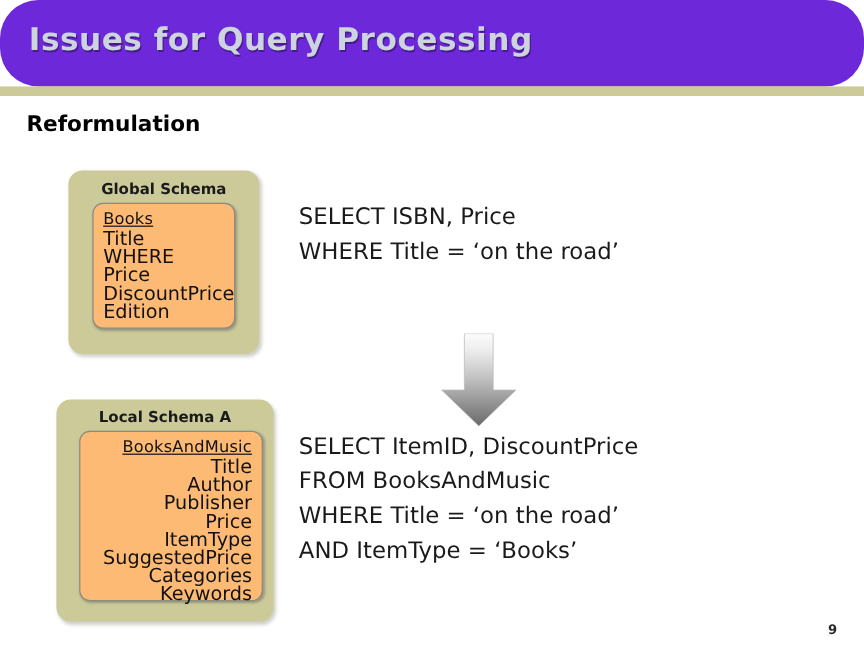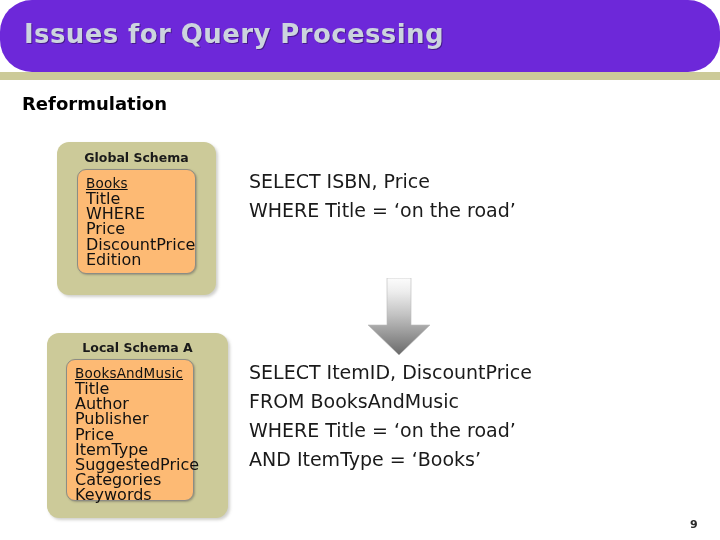--- a/index.html
+++ b/index.html
@@ -89,21 +89,21 @@
     line-height: 15.2px;
     white-space: nowrap;
   }
 
   #global-schema-box { left: 57px; top: 142px; width: 159px; height: 153px; }
   #global-schema-box .schema-label { top: 8px; }
   #global-schema-box .schema-inner { left: 20px; top: 27px; width: 119px; height: 105px; }
 
   #local-schema-box { left: 47px; top: 333px; width: 181px; height: 185px; }
   #local-schema-box .schema-label { top: 7px; }
-  #local-schema-box .schema-inner { left: 19px; top: 26px; width: 128px; height: 142px; }
+  #local-schema-box .schema-inner { left: 19px; top: 26px; width: 153px; height: 142px; text-align: right; }
 
   
   .query-block {
     position: absolute;
     font-size: 19px;
     color: #1a1a1a;
     line-height: 29px;
     white-space: nowrap;
   }
   #query-global { left: 249px; top: 167px; }

